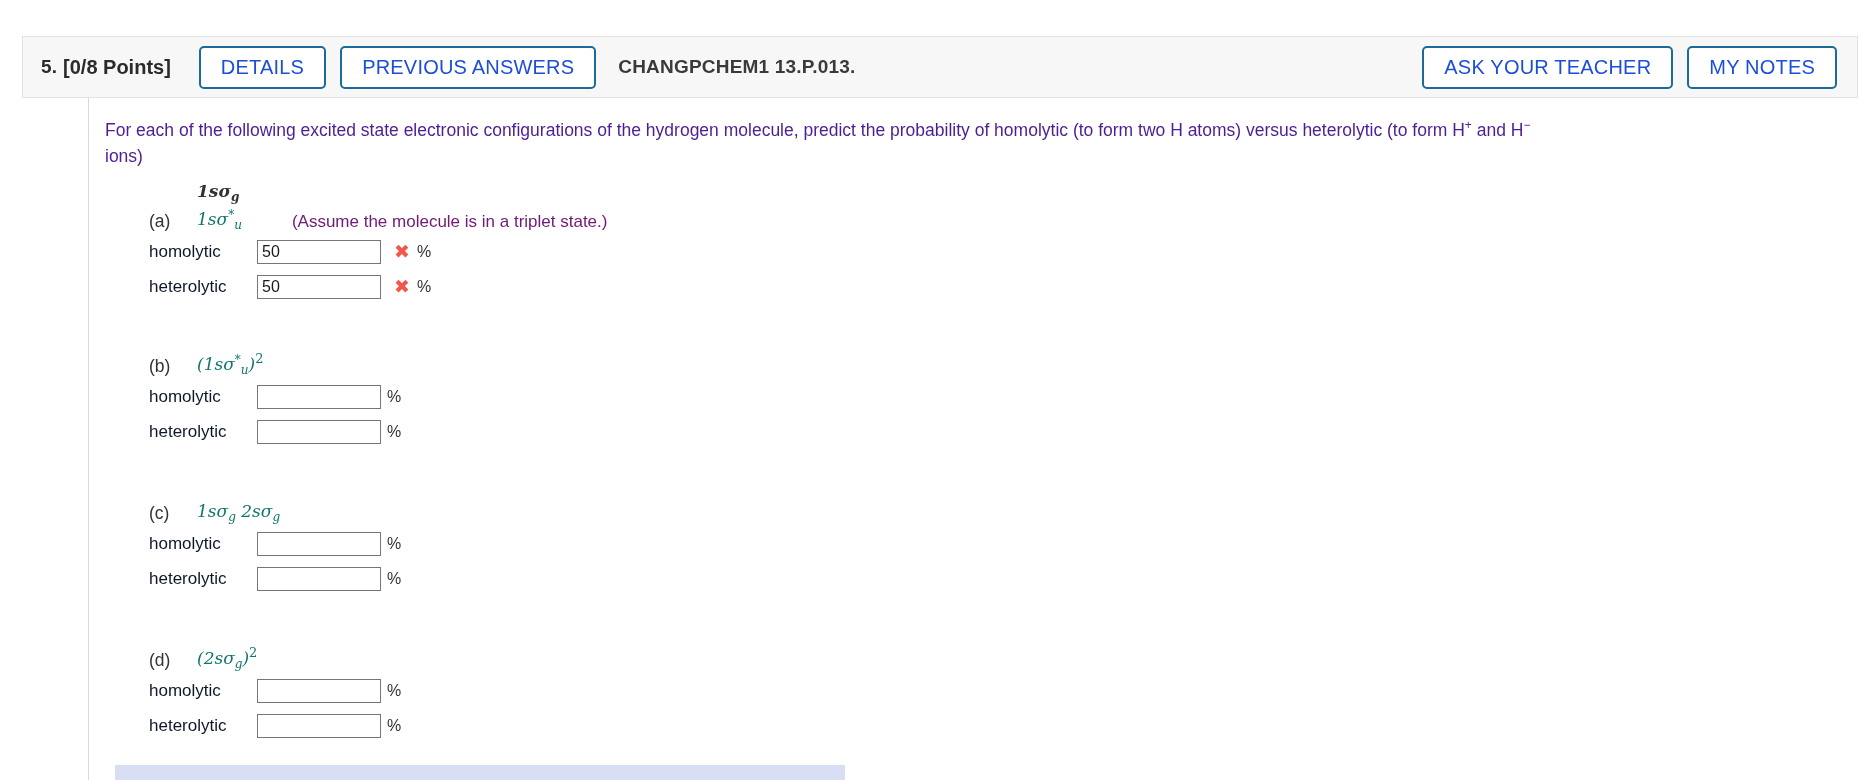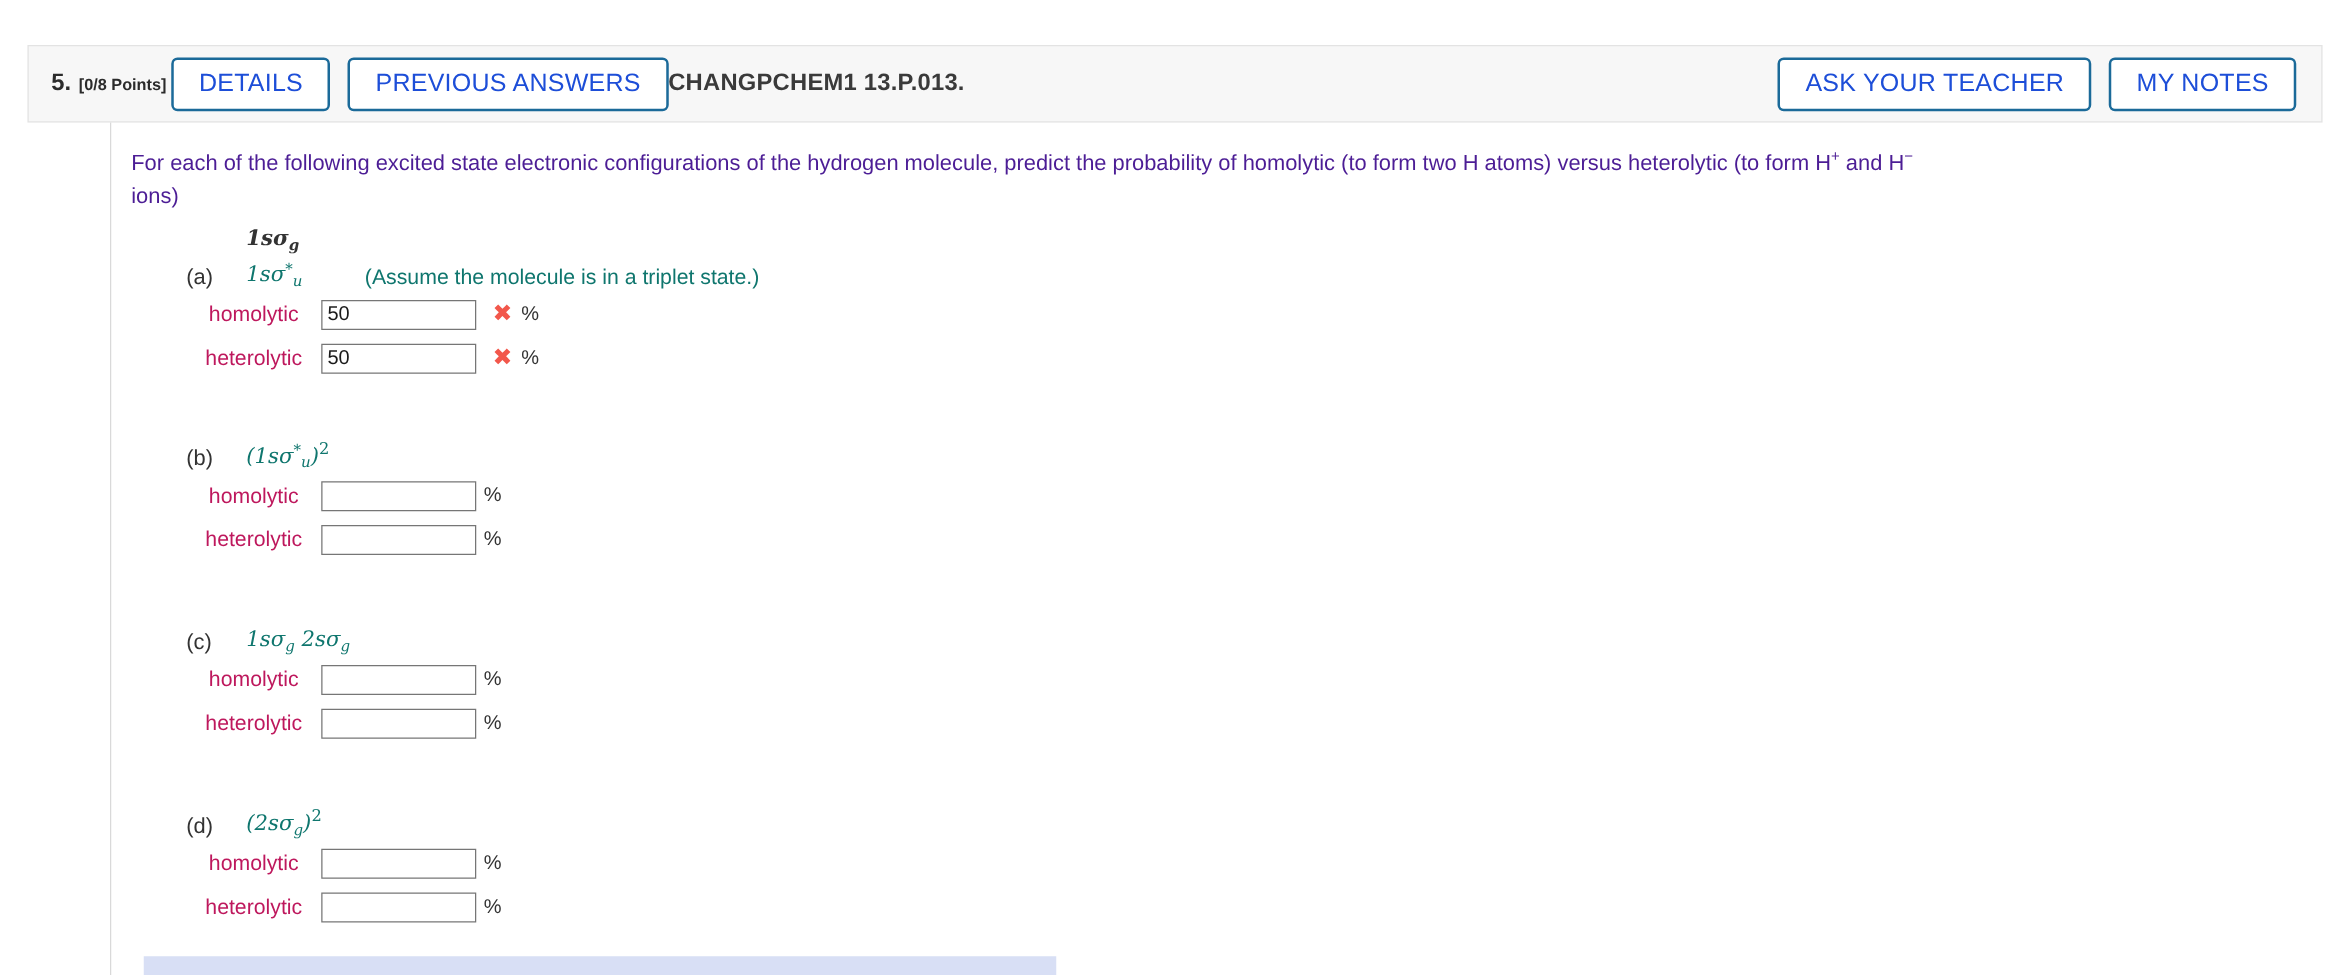--- a/index.html
+++ b/index.html
@@ -32,44 +32,45 @@
   }
   .q-number {
     font-size: 19px;
     font-weight: bold;
     color: #2b2b2b;
     white-space: nowrap;
     margin-right: 6px;
     letter-spacing: .1px;
   }
   .q-points {
-    font-size: 13px;
+    font-size: 20px;
     font-weight: bold;
     color: #2b2b2b;
     white-space: nowrap;
-    margin-right: 4px;
+    margin-right: 28px;
   }
   .btn-outline {
     border: 2px solid #1b6a99;
     background: #ffffff;
     color: #1d4ed8;
     font-size: 20px;
     font-family: "Liberation Sans", sans-serif;
     border-radius: 5px;
     padding: 9px 20px 10px 20px;
     line-height: 1;
     cursor: pointer;
     white-space: nowrap;
     letter-spacing: .2px;
   }
   .btn-outline + .btn-outline { margin-left: 14px; }
   .q-code {
     font-size: 19px;
     font-weight: bold;
     color: #3a3a3a;
+    margin-left: 22px;
     white-space: nowrap;
     letter-spacing: .2px;
   }
   .header-spacer { flex: 1 1 auto; }
 
   
   .content {
     position: absolute;
     left: 88px;
     top: 98px;
@@ -125,21 +126,21 @@
   .config .exp {
     font-style: normal;
     font-size: 13px;
     vertical-align: 0.55em;
   }
   .assume {
     margin-left: 50px;
     font-family: "Liberation Sans", sans-serif;
     font-style: normal;
     font-size: 17px;
-    color: #0f766e;
+    color: #701a75;
     white-space: nowrap;
   }
   .stacked-top {
     position: absolute;
     left: 48px;
     top: -25px;
     font-family: "DejaVu Serif", serif;
     font-style: italic;
     font-size: 17px;
     color: #333;
@@ -150,23 +151,22 @@
 
   .answer-row {
     display: flex;
     align-items: center;
     height: 31px;
     margin-top: 4px;
   }
   .answer-label {
     width: 108px;
     font-size: 17px;
-    color: #be185d;
-    white-space: nowrap;
-    text-align: center;
+    color: #0f172a;
+    white-space: nowrap;
   }
   .answer-input {
     width: 124px;
     height: 24px;
     box-sizing: border-box;
     border: 1px solid #767676;
     border-radius: 0;
     background: #ffffff;
     font-family: "Liberation Sans", sans-serif;
     font-size: 16px;

